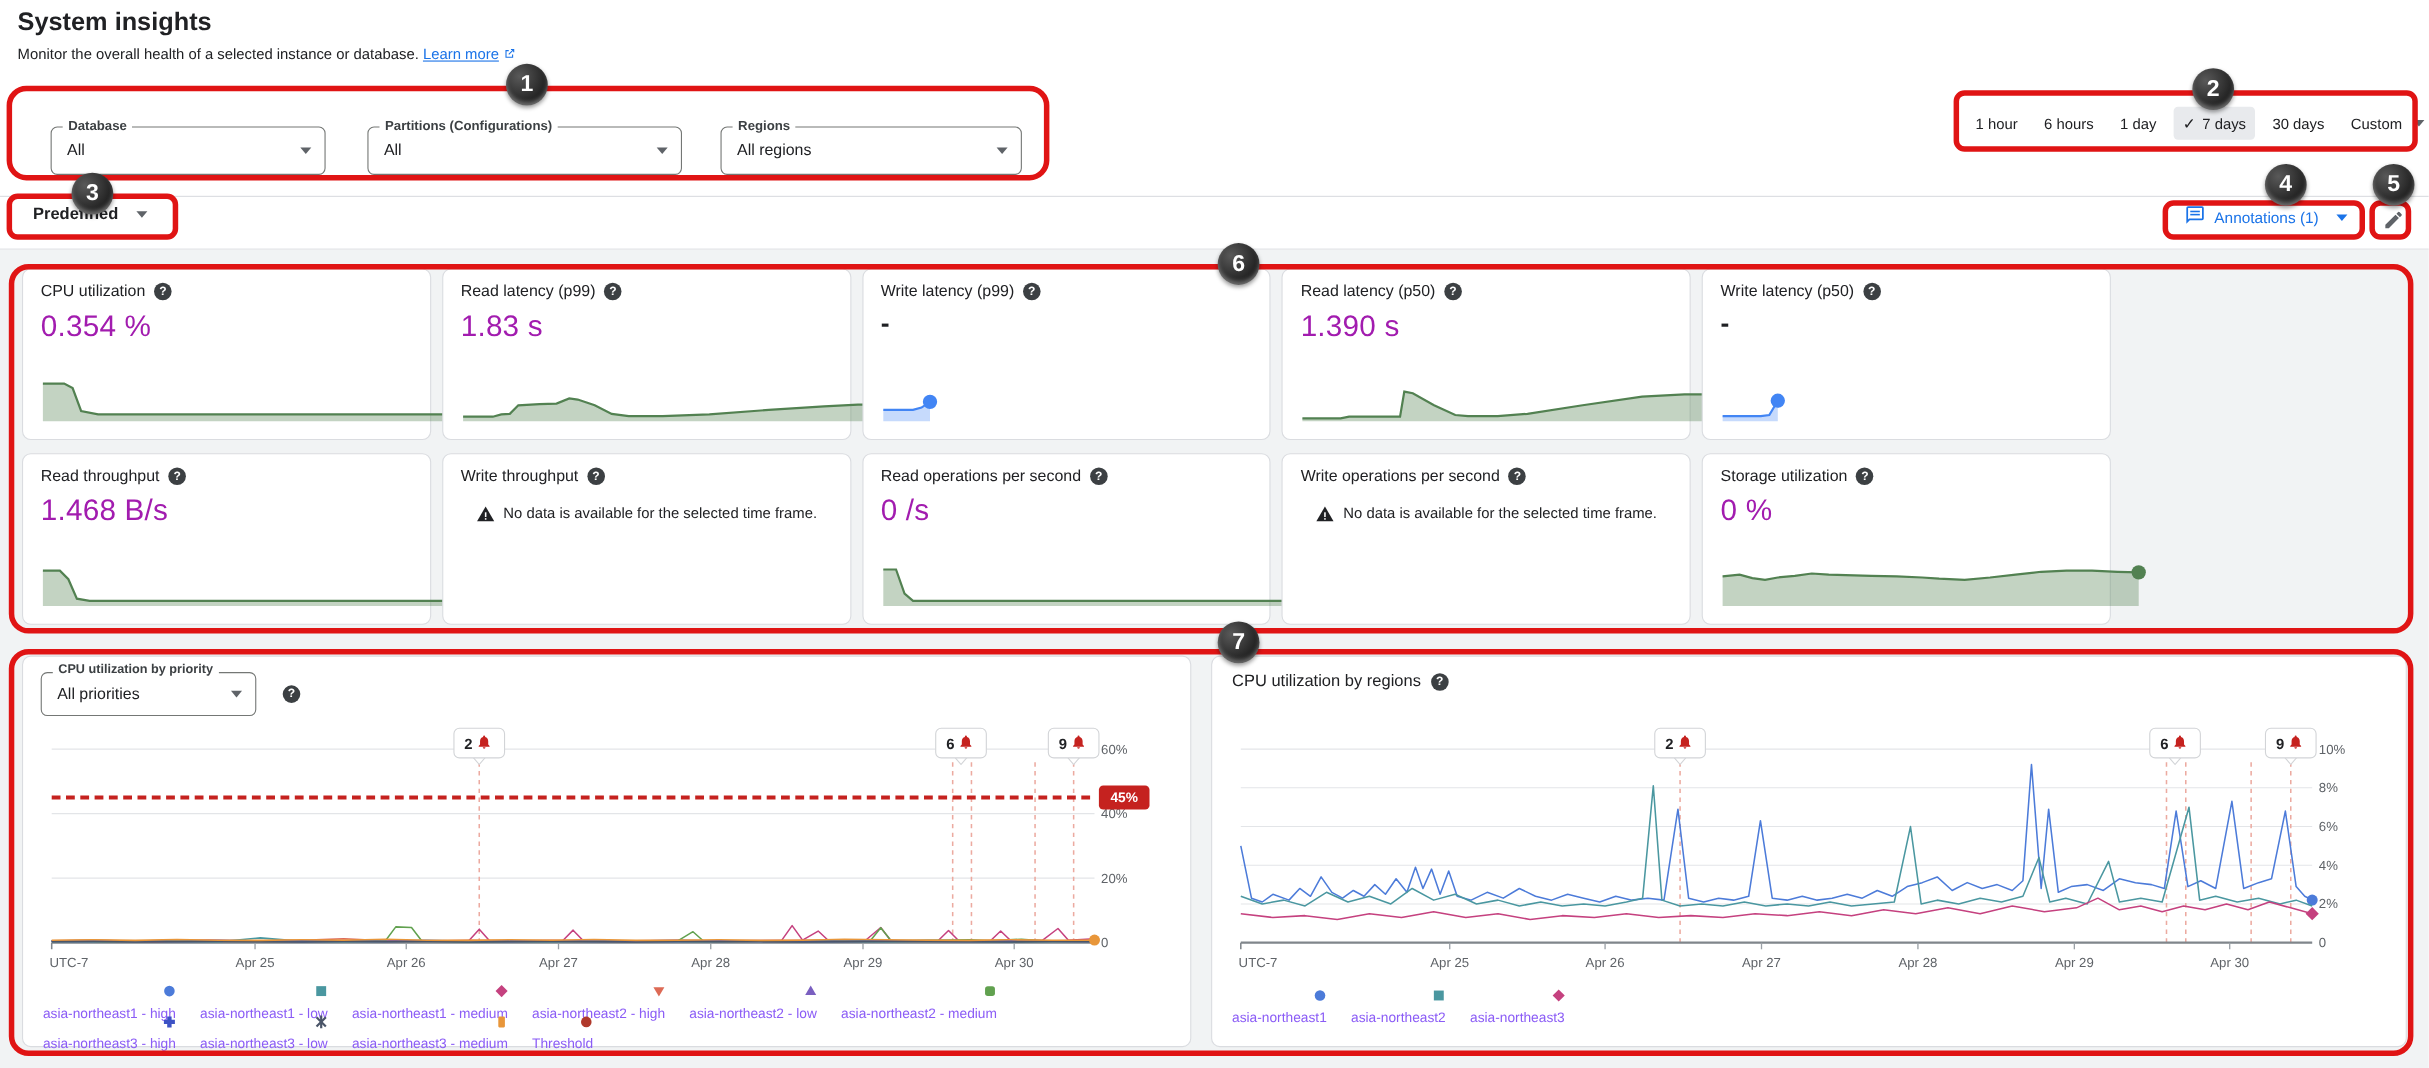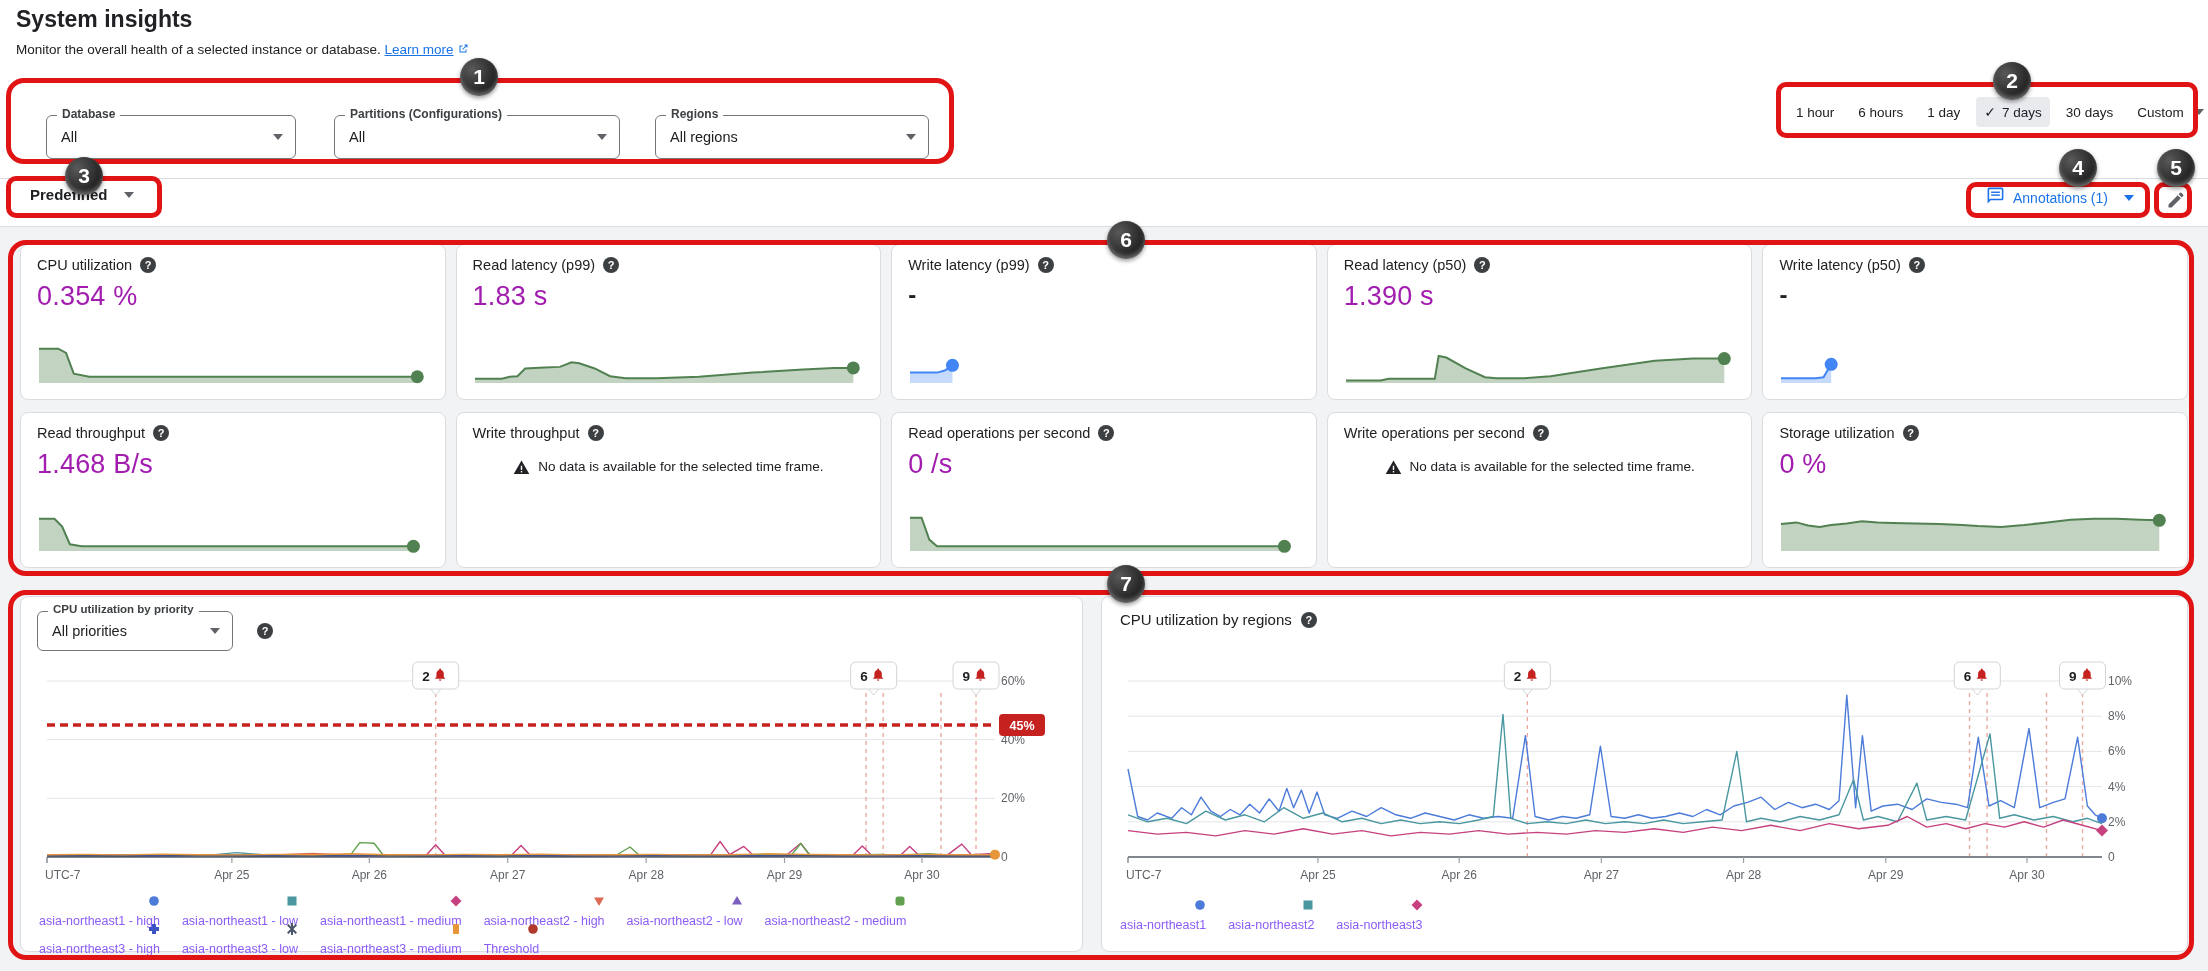--- a/index.html
+++ b/index.html
@@ -33,21 +33,21 @@
   #predefined { position:absolute; left:30px; top:186px; display:flex; align-items:center; gap:8px; font-size:15px; font-weight:700; color:#202124; cursor:pointer; }
   #annotations-btn { position:absolute; left:1986px; top:186px; display:flex; align-items:center; gap:8px; cursor:pointer; }
   #annotations-btn span.lbl { color:#1a73e8; font-size:14px; font-weight:500; }
   #annotations-btn .caret { border-top-color:#1a73e8; }
   #edit-btn { position:absolute; left:2160px; top:186px; width:32px; height:32px; display:flex; align-items:center; justify-content:center; cursor:pointer; }
 
   
   #section-bg { position:absolute; left:0; top:227px; width:2208px; height:744px; background:#f1f3f4; }
 
   
-  #cards-grid { position:absolute; left:20px; top:244px; width:2168px; display:grid;
+  #cards-grid { position:absolute; left:20px; top:244px; width:1899px; display:grid;
     grid-template-columns:repeat(5,1fr); gap:12px 10px; }
   .card { background:#fff; border:1px solid #dadce0; border-radius:8px; height:156px; padding:12px 16px; position:relative; }
   .card-title-row { display:flex; align-items:center; gap:8px; }
   .card-title { font-size:14.5px; color:#202124; }
   .qmark { width:16px; height:16px; border-radius:50%; background:#3c4043; color:#fff; font-size:11px; font-weight:700;
     line-height:16px; text-align:center; display:inline-block; cursor:pointer; flex:0 0 auto; }
   .card-value { margin-top:8px; font-size:27px; color:#a21caf; letter-spacing:0.2px; }
   .card-value.dash { color:#202124; font-weight:700; font-size:24px; }
   .card-spark { position:absolute; left:16px; right:16px; bottom:10px; height:64px; }
   .nodata { margin-top:18px; display:flex; align-items:flex-start; justify-content:center; gap:8px; font-size:13.5px; color:#202124; padding:0 6px; }

